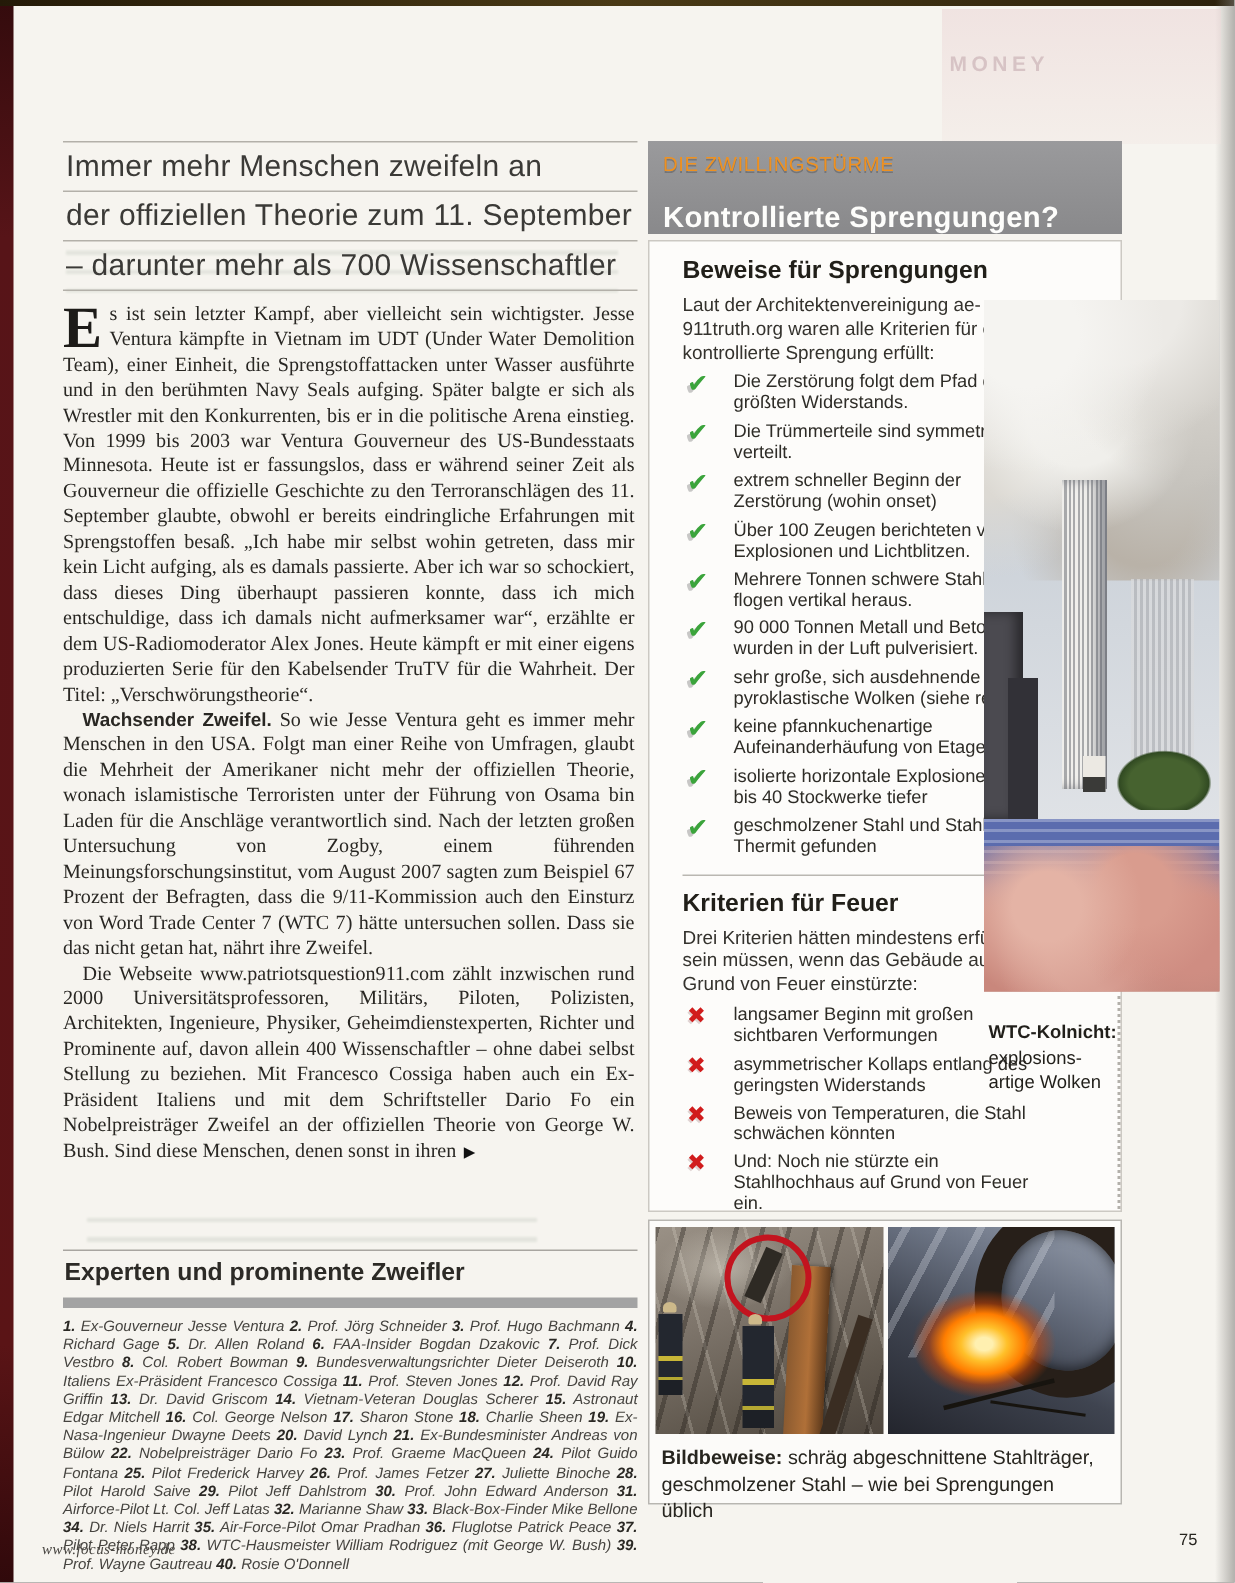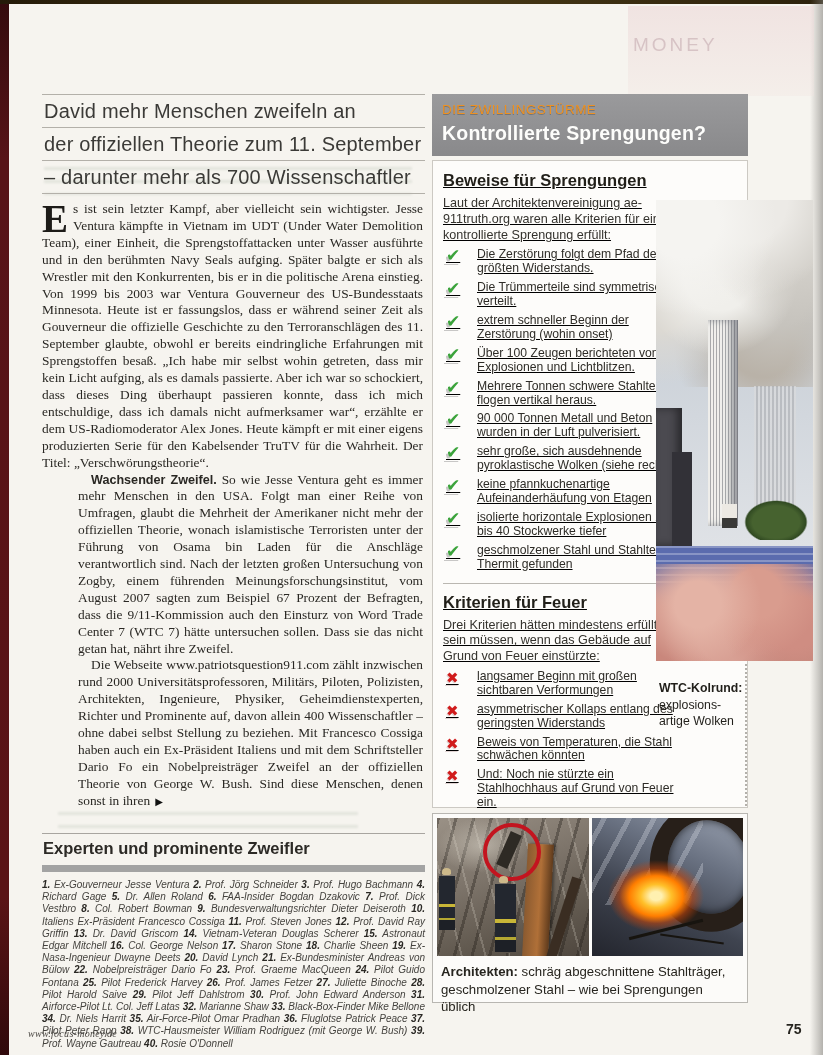--- a/index.html
+++ b/index.html
@@ -8,49 +8,49 @@
   
   .edge-left{position:absolute;left:0;top:0;width:9px;height:100%;
     background:linear-gradient(180deg,#340b0d,#571418 15%,#5a1416 85%,#30090b);}
   .edge-top{position:absolute;left:0;top:0;width:100%;height:4px;
     background:linear-gradient(90deg,#241a08,#4a3a16 50%,#2c220c);}
   .edge-right{position:absolute;right:0;top:0;width:13px;height:100%;
     background:linear-gradient(90deg,rgba(125,123,119,0),rgba(125,123,119,.55));}
   
   .bleed-pink{position:absolute;left:628px;top:6px;width:186px;height:90px;
     background:linear-gradient(180deg,rgba(236,216,216,.6),rgba(241,228,224,.35));}
-  .ghost-money{position:absolute;left:633px;top:34px;font-weight:normal;font-size:19px;
+  .ghost-money{position:absolute;left:633px;top:34px;font-weight:bold;font-size:14px;
     letter-spacing:3px;color:rgba(160,118,130,.32);filter:blur(.4px);}
   .ghost{position:absolute;background:repeating-linear-gradient(180deg,rgba(115,135,115,.14) 0 3px,transparent 3px 13px);
     filter:blur(.8px);}
   
   .headline{position:absolute;left:42px;top:94px;width:383px;border-bottom:1px solid #b3b0a9;}
   .hl-line{border-top:1px solid #b3b0a9;padding:4px 0 4px 2px;font-size:20px;color:#3b3a37;
     letter-spacing:.2px;line-height:24px;}
   
   .body-copy{position:absolute;left:42px;top:201px;width:381px;font-family:"Liberation Serif","DejaVu Serif",serif;
     font-size:13.4px;line-height:16.9px;color:#292723;text-align:justify;}
   .body-copy p{margin:0;}
-  .body-copy p.indent{text-indent:13px;margin-left:36px;}
+  .body-copy p.indent{text-indent:13px;}
   .dropcap{float:left;font-size:39px;line-height:31px;font-weight:bold;padding:2px 5px 0 0;color:#1d1b18;}
   .lead-in{font-weight:bold;font-family:"Liberation Sans",sans-serif;font-size:12.6px;}
   .cont-marker{font-family:"DejaVu Sans",sans-serif;font-size:10px;color:#111;margin-left:5px;}
   
   .experts{position:absolute;left:42px;top:833px;width:383px;}
   .experts-title{border-top:1px solid #a8a5a0;border-bottom:7px solid #a3a3a3;font-weight:bold;
     font-size:16.5px;color:#2c2a26;padding:5px 0 7px 1px;}
   .experts-list{padding-top:7px;font-size:10px;line-height:12.2px;color:#45433f;text-align:justify;font-style:italic;}
   .exp-n{color:#2a2824;}
   
   .sb-header{position:absolute;left:432px;top:94px;width:316px;height:62px;box-sizing:border-box;
     background:linear-gradient(180deg,#9a9a9c,#89898b);padding:8px 0 0 10px;}
   .sb-kicker{color:#ee9121;font-weight:normal;font-size:13.5px;letter-spacing:.4px;text-shadow:0 1px 0 rgba(60,60,60,.35);}
-  .sb-title{color:#fdfdfb;font-weight:bold;font-size:19.5px;margin-top:5px;letter-spacing:.2px;}
+  .sb-title{color:#fdfdfb;font-weight:bold;font-size:19.5px;margin-top:17px;letter-spacing:.2px;}
   .sb-box{position:absolute;left:432px;top:160px;width:316px;height:648px;box-sizing:border-box;
-    background:#fdfcfa;border:1px solid #ccc9c3;padding:8px 0 0 10px;text-decoration:underline;}
+    background:#fdfcfa;border:1px solid #ccc9c3;padding:8px 0 0 22px;}
   .sb-h{font-size:16.5px;font-weight:bold;color:#211f19;margin:2px 0 6px;}
   .sb-intro{font-size:12.6px;line-height:15.8px;color:#34322d;width:226px;}
   .clist{margin-top:4px;}
   .crow{display:flex;margin:5px 0 0;width:234px;}
   .cicon{flex:0 0 31px;font-size:17px;line-height:16px;color:#3ba43b;padding-left:3px;
     text-shadow:-2px 2px 0 rgba(135,135,135,.45);}
   .crow.x .cicon{color:#d11c1c;font-size:15px;text-shadow:-1px 1px 0 rgba(180,150,150,.4);}
   .ctext{font-size:12.2px;line-height:13.9px;color:#2e2c27;}
   .sb-divider{border-top:1px solid #bab7b1;width:226px;margin:11px 0 9px;}
   
@@ -117,40 +117,40 @@
     border:18px solid #271f19;transform:rotate(-12deg);box-shadow:inset 0 0 10px rgba(0,0,0,.7);}
   .glow{position:absolute;left:16px;top:42px;width:96px;height:72px;
     background:radial-gradient(closest-side,#fff0b0 0 12%,#ffc02a 32%,#ff7d00 56%,rgba(200,70,10,.55) 76%,rgba(200,70,10,0));}
   .branch{position:absolute;background:#17140f;}
   .b1{left:36px;top:110px;width:76px;height:3px;transform:rotate(-14deg);}
   .b2{left:68px;top:120px;width:64px;height:2px;transform:rotate(8deg);}
   .photo-caption{padding:7px 6px 0 4px;font-size:13.2px;line-height:17.5px;color:#27251f;}
   
   .footer-url{position:absolute;left:28px;top:1028px;font-family:"Liberation Serif",serif;
     font-size:10px;color:#494642;letter-spacing:.3px;font-style:italic;}
-  .page-num{position:absolute;left:786px;top:1021px;font-size:14px;font-weight:bold;color:#26241f;}
+  .page-num{position:absolute;left:786px;top:1021px;font-size:11px;font-weight:normal;color:#26241f;}
   b{font-weight:bold;}
 </style>
 </head>
 <body>
 
 <div id="page">
 
   <div class="edge-left"></div>
   <div class="edge-top"></div>
   <div class="edge-right"></div>
 
   <div class="bleed-pink"></div>
   <div class="ghost-money">MONEY</div>
   <div class="ghost" style="left:44px;top:167px;width:368px;height:28px;"></div>
   <div class="ghost" style="left:58px;top:812px;width:300px;height:16px;"></div>
 
   <div class="headline">
 
-  <div class="hl-line">David mehr Menschen zweifeln an</div>
+  <div class="hl-line">Immer mehr Menschen zweifeln an</div>
       <div class="hl-line">der offiziellen Theorie zum 11. September</div>
       <div class="hl-line">– darunter mehr als 700 Wissenschaftler</div>
     </div>
 
   <div class="body-copy">
     <p><span class="dropcap">E</span><span>s ist sein letzter Kampf, aber vielleicht sein wichtigster. Jesse Ventura kämpfte in Vietnam im UDT (Under Water Demolition Team), einer Einheit, die Sprengstoffattacken unter Wasser ausführte und in den berühmten Navy Seals aufging. Später balgte er sich als Wrestler mit den Konkurrenten, bis er in die politische Arena einstieg. Von 1999 bis 2003 war Ventura Gouverneur des US-Bundesstaats Minnesota. Heute ist er fassungslos, dass er während seiner Zeit als Gouverneur die offizielle Geschichte zu den Terroranschlägen des 11. September glaubte, obwohl er bereits eindringliche Erfahrungen mit Sprengstoffen besaß. „Ich habe mir selbst wohin getreten, dass mir kein Licht aufging, als es damals passierte. Aber ich war so schockiert, dass dieses Ding überhaupt passieren konnte, dass ich mich entschuldige, dass ich damals nicht aufmerksamer war“, erzählte er dem US-Radiomoderator Alex Jones. Heute kämpft er mit einer eigens produzierten Serie für den Kabelsender TruTV für die Wahrheit. Der Titel: „Verschwörungstheorie“.</span></p>
     <p class="indent"><span class="lead-in">Wachsender Zweifel.</span><span> So wie Jesse Ventura geht es immer mehr Menschen in den USA. Folgt man einer Reihe von Umfragen, glaubt die Mehrheit der Amerikaner nicht mehr der offiziellen Theorie, wonach islamistische Terroristen unter der Führung von Osama bin Laden für die Anschläge verantwortlich sind. Nach der letzten großen Untersuchung von Zogby, einem führenden Meinungsforschungsinstitut, vom August 2007 sagten zum Beispiel 67 Prozent der Befragten, dass die 9/11-Kommission auch den Einsturz von Word Trade Center 7 (WTC 7) hätte untersuchen sollen. Dass sie das nicht getan hat, nährt ihre Zweifel.</span></p>
     <p class="indent"><span>Die Webseite www.patriotsquestion911.com zählt inzwischen rund 2000 Universitätsprofessoren, Militärs, Piloten, Polizisten, Architekten, Ingenieure, Physiker, Geheimdienstexperten, Richter und Prominente auf, davon allein 400 Wissenschaftler – ohne dabei selbst Stellung zu beziehen. Mit Francesco Cossiga haben auch ein Ex-Präsident Italiens und mit dem Schriftsteller Dario Fo ein Nobelpreisträger Zweifel an der offiziellen Theorie von George W. Bush. Sind diese Menschen, denen sonst in ihren</span><span class="cont-marker">▶</span></p>
   </div>
 
@@ -246,21 +246,21 @@
     <div class="hut"></div>
     <div class="tree"></div>
   </div>
 
   <div class="img-pink">
     <div class="sea"></div>
     <div class="sea-streaks"></div>
     <div class="pinkcloud"></div>
   </div>
 
-  <div class="wtc-caption"><b>WTC-Kol­rund:</b><span> explo­sions­artige Wolken</span></div>
+  <div class="wtc-caption"><b>WTC-Kol­nicht:</b><span> explo­sions­artige Wolken</span></div>
   <div class="vdash"></div>
 
   <div class="photo-box">
     <div class="photos">
       <div class="photo photo-left">
         <div class="rubble"></div>
         <div class="haze"></div>
         <div class="beam1"></div>
         <div class="beam2"></div>
         <div class="stub"></div>
@@ -269,19 +269,19 @@
         <div class="ff ff2"></div>
       </div>
       <div class="photo photo-right">
         <div class="streaks"></div>
         <div class="ring"></div>
         <div class="glow"></div>
         <div class="branch b1"></div>
         <div class="branch b2"></div>
       </div>
     </div>
-    <div class="photo-caption"><b>Architekten:</b><span> schräg abgeschnittene Stahlträger, geschmolzener Stahl – wie bei Sprengungen üblich</span></div>
+    <div class="photo-caption"><b>Bildbeweise:</b><span> schräg abgeschnittene Stahlträger, geschmolzener Stahl – wie bei Sprengungen üblich</span></div>
   </div>
 
   <div class="footer-url">www.focus-money.de</div>
   <div class="page-num">75</div>
 
 </div>
 
 </body></html>

